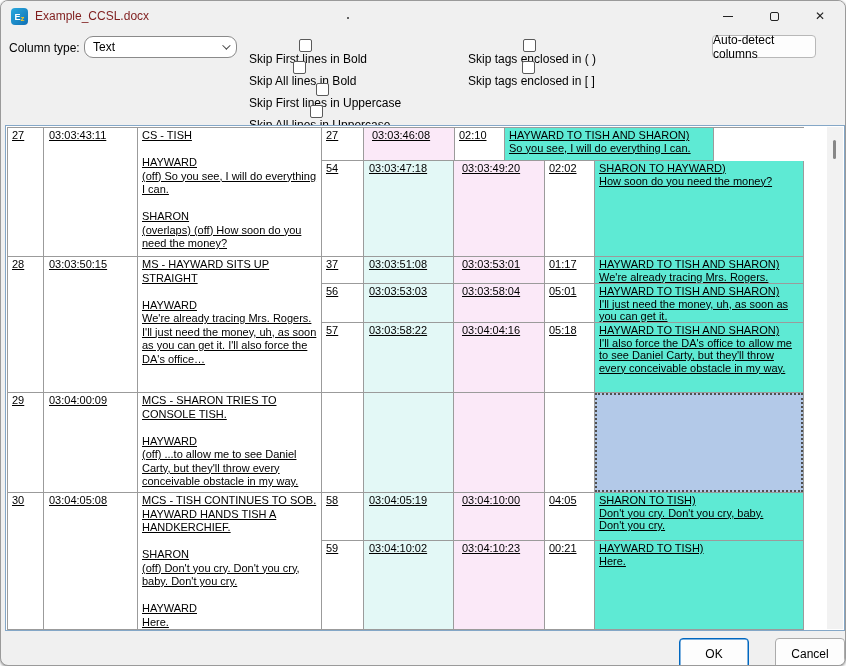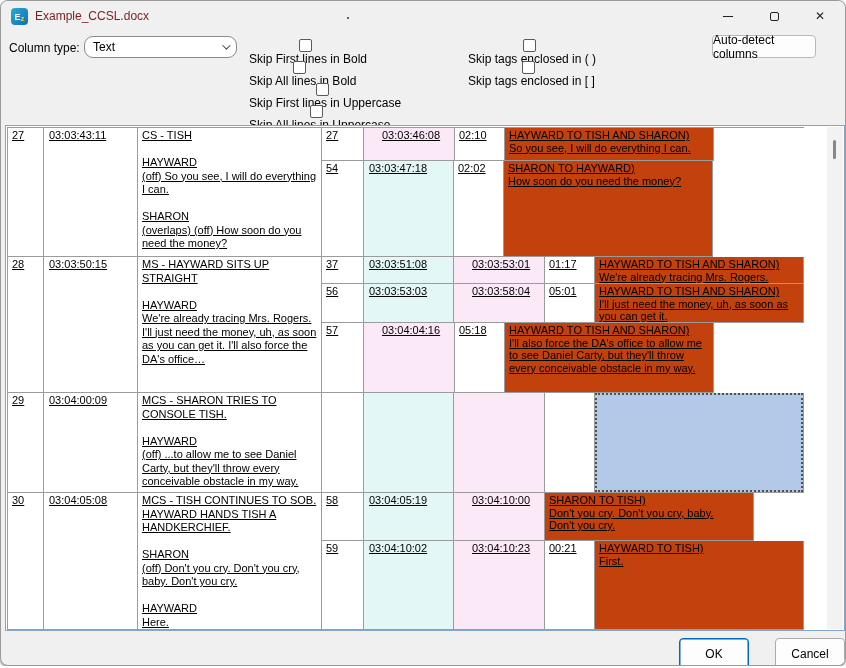--- a/index.html
+++ b/index.html
@@ -40,23 +40,23 @@
   .grid{border-top:1px solid #9b9b9b;}
   .grid-left{border-left:1px solid #9b9b9b;}
   .row{display:flex;align-items:stretch;}
   .cell{border-right:1px solid #9b9b9b;border-bottom:1px solid #9b9b9b;
     padding:1px 4px;font-size:11px;overflow:hidden;text-decoration:underline;}
   .lc-num{width:36px;line-height:13.5px;}
   .lc-tc{width:94px;padding-left:5px;line-height:13.5px;}
   .lc-text{width:184px;white-space:pre-line;line-height:13.5px;}
   .rc-num{width:42px;line-height:12.5px;}
   .rc-start{width:90px;background:#e3f8f6;padding-left:5px;line-height:12.5px;}
-  .rc-end{width:91px;background:#fbe9f8;padding-left:18px;line-height:12.5px;}
+  .rc-end{width:91px;background:#fbe9f8;padding-left:8px;line-height:12.5px;}
   .rc-dur{width:50px;line-height:12.5px;}
-  .rc-text{width:209px;background:#c2410c;white-space:pre-line;line-height:12.5px;}
+  .rc-text{width:209px;background:#5eead4;white-space:pre-line;line-height:12.5px;}
   .rc-text.empty-sel{background:transparent;padding:0;position:relative;}
   .sel-box{position:absolute;left:0;top:0;right:0;bottom:0;background:#b3c9e8;border:2px dotted #4f4f4f;}
   .vscroll{position:absolute;top:1px;right:1px;width:16px;height:502px;background:#f2f2f2;}
   .vscroll-thumb{position:absolute;top:13px;left:6px;width:3px;height:19px;background:#878787;border-radius:2px;}
   
   .btn{position:absolute;width:70px;height:32px;background:#fdfdfd;border:1px solid #ababab;border-radius:4px;
     font-size:12px;display:flex;align-items:center;justify-content:center;cursor:default;}
   .btn-ok{left:678px;top:637px;border:1px solid #0067c0;box-shadow:inset 0 0 0 0.5px #0067c0;}
   .btn-cancel{left:762px;top:637px;margin-left:12px;}
 </style>
@@ -166,20 +166,21 @@
         <div class="row" style="height:33px">
           <div class="cell rc-num">27</div>
           <div class="cell rc-end">03:03:46:08</div>
           <div class="cell rc-dur">02:10</div>
           <div class="cell rc-text">HAYWARD TO TISH AND SHARON)
 So you see, I will do everything I can.</div>
         </div>
         <div class="row" style="height:96px">
           <div class="cell rc-num">54</div>
           <div class="cell rc-start">03:03:47:18</div>
+          <div class="cell rc-end">03:03:49:20</div>
           <div class="cell rc-dur">02:02</div>
           <div class="cell rc-text">SHARON TO HAYWARD)
 How soon do you need the money?</div>
         </div>
         <div class="row" style="height:27px">
           <div class="cell rc-num">37</div>
           <div class="cell rc-start">03:03:51:08</div>
           <div class="cell rc-end">03:03:53:01</div>
           <div class="cell rc-dur">01:17</div>
           <div class="cell rc-text">HAYWARD TO TISH AND SHARON)
@@ -188,49 +189,51 @@
         <div class="row" style="height:39px">
           <div class="cell rc-num">56</div>
           <div class="cell rc-start">03:03:53:03</div>
           <div class="cell rc-end">03:03:58:04</div>
           <div class="cell rc-dur">05:01</div>
           <div class="cell rc-text">HAYWARD TO TISH AND SHARON)
 I'll just need the money, uh, as soon as you can get it.</div>
         </div>
         <div class="row" style="height:70px">
           <div class="cell rc-num">57</div>
+          <div class="cell rc-start">03:03:58:22</div>
           <div class="cell rc-end">03:04:04:16</div>
           <div class="cell rc-dur">05:18</div>
           <div class="cell rc-text">HAYWARD TO TISH AND SHARON)
 I'll also force the DA's office to allow me to see Daniel Carty, but they'll throw every conceivable obstacle in my way.</div>
         </div>
         <div class="row" style="height:100px">
           <div class="cell rc-num"></div>
           <div class="cell rc-start"></div>
           <div class="cell rc-end"></div>
           <div class="cell rc-dur"></div>
           <div class="cell rc-text empty-sel">
             <div class="sel-box"></div>
           </div>
         </div>
         <div class="row" style="height:48px">
           <div class="cell rc-num">58</div>
           <div class="cell rc-start">03:04:05:19</div>
           <div class="cell rc-end">03:04:10:00</div>
+          <div class="cell rc-dur">04:05</div>
           <div class="cell rc-text">SHARON TO TISH)
 Don't you cry. Don't you cry, baby.
 Don't you cry.</div>
         </div>
         <div class="row" style="height:89px">
           <div class="cell rc-num">59</div>
           <div class="cell rc-start">03:04:10:02</div>
           <div class="cell rc-end">03:04:10:23</div>
           <div class="cell rc-dur">00:21</div>
           <div class="cell rc-text">HAYWARD TO TISH)
-First.</div>
+Here.</div>
         </div>
       </div>
 
     </div>
 
     <div class="vscroll">
       <div class="vscroll-thumb"></div>
     </div>
   </div>
 

